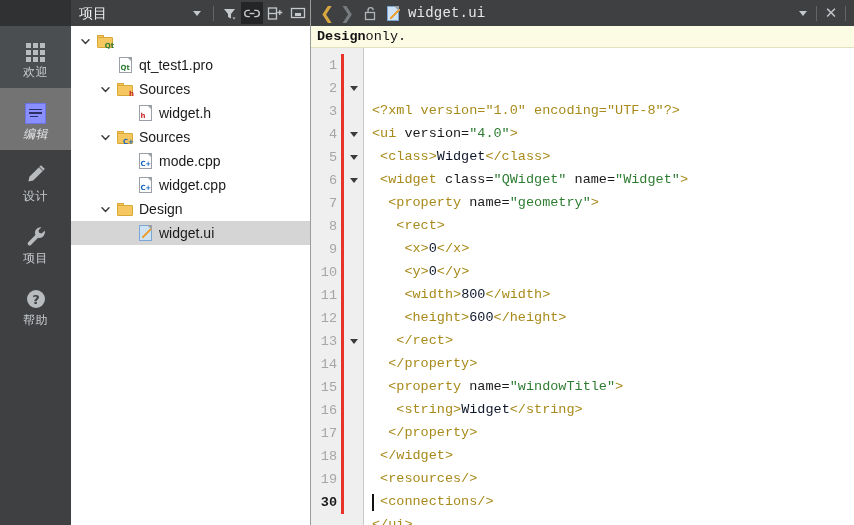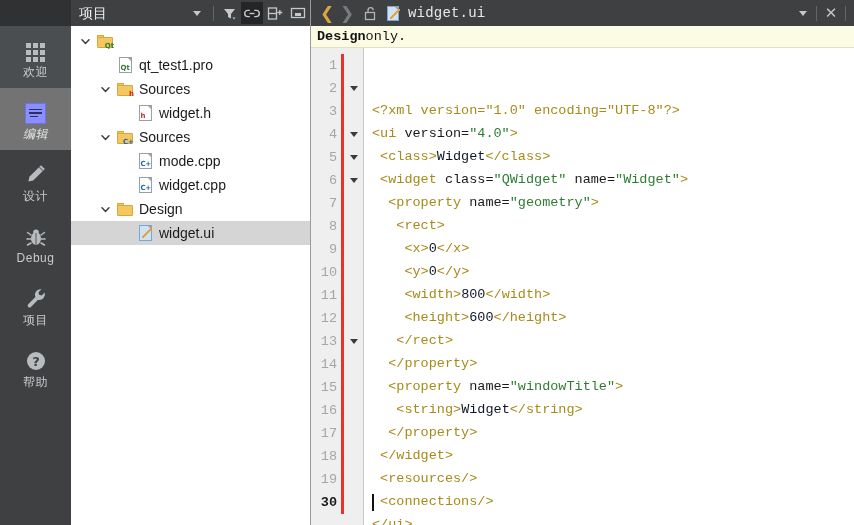--- a/index.html
+++ b/index.html
@@ -426,31 +426,20 @@
     <div class="mode-item">
       <div class="mode-ico">
         <svg width="24" height="24" viewBox="0 0 24 24" aria-hidden="true">
           <path d="M17 3.2 L20.8 7 L9.2 18.6 L4.4 19.6 L5.4 14.8 Z" fill="#b9bcbf"></path>
           <path d="M15.2 5 L19 8.8" stroke="#6c6f72" stroke-width="1.2" fill="none"></path>
         </svg>
       </div>
       <div class="mode-label">设计</div>
     </div>
 
-    <div class="mode-item">
-      <div class="mode-ico">
-        <svg width="22" height="22" viewBox="0 0 22 22" aria-hidden="true">
-          <ellipse cx="11" cy="12.5" rx="5" ry="6.5" fill="#b9bcbf"></ellipse>
-          <ellipse cx="11" cy="6" rx="2.8" ry="2.6" fill="#b9bcbf"></ellipse>
-          <path d="M11 7 L11 19" stroke="#5c5f62" stroke-width="1.1"></path>
-          <path d="M6 9 L2.5 6.5 M6 13 L2 13 M6 17 L2.5 19 M16 9 L19.5 6.5 M16 13 L20 13 M16 17 L19.5 19" stroke="#b9bcbf" stroke-width="1.5" fill="none" stroke-linecap="round"></path>
-        </svg>
-      </div>
-      <div class="mode-label">Debug</div>
-    </div>
 
     <div class="mode-item">
       <div class="mode-ico">
         <svg width="24" height="24" viewBox="0 0 24 24" aria-hidden="true">
           <path d="M16.5 3.2 a5.6 5.6 0 0 0 -5.1 7.8 L4.2 18.2 a1.9 1.9 0 0 0 2.7 2.7 l7.2 -7.2 a5.6 5.6 0 0 0 6.6 -7.3 l-3 3 -2.6 -0.6 -0.6 -2.6 3 -3 a5.6 5.6 0 0 0 -1 -0.0 z" fill="#b9bcbf"></path>
         </svg>
       </div>
       <div class="mode-label">项目</div>
     </div>
 

